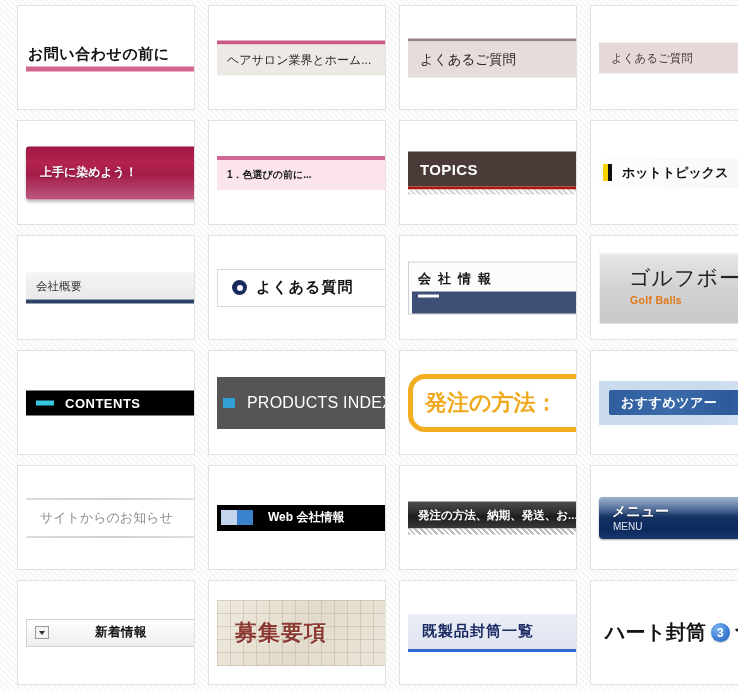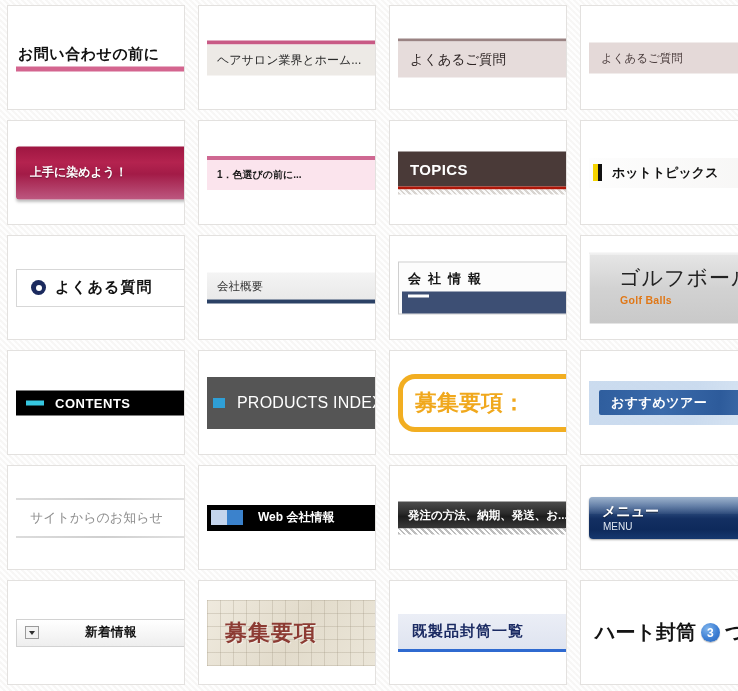--- a/index.html
+++ b/index.html
@@ -12,21 +12,21 @@
     background-size:6px 6px,6px 6px;
     font-family:"Liberation Sans","DejaVu Sans",sans-serif;
     -webkit-font-smoothing:antialiased;
   }
   #grid{
     position:relative;width:738px;height:562px;
     display:grid;
     grid-template-columns:repeat(4,178px);
     grid-template-rows:repeat(6,105px);
     column-gap:13px;row-gap:10px;
-    padding:5px 0 0 7px;
+    padding:5px 0 0 17px;
     box-sizing:border-box;
   }
   .card{
     position:relative;
     background:#ffffff;
     border:1px solid #e3e1df;
     overflow:hidden;
     box-sizing:border-box;
   }
   .inner{
@@ -348,34 +348,34 @@
 
   <div class="card">
     <div class="inner s-hot wide">
       <span class="mark"></span>
       <span class="mark2"></span>
       <span class="txt">ホットトピックス</span>
     </div>
   </div>
 
   <div class="card">
+    <div class="inner s-gaiyo">
+      <div class="body">会社概要</div>
+      <div class="bar"></div>
+    </div>
+  </div>
+
+  <div class="card">
     <div class="inner s-faq">
       <span class="dot"></span>
       <span class="txt">よくある質問</span>
     </div>
   </div>
 
   <div class="card">
-    <div class="inner s-gaiyo">
-      <div class="body">会社概要</div>
-      <div class="bar"></div>
-    </div>
-  </div>
-
-  <div class="card">
     <div class="inner s-kaisha">
       <div class="txt">会社情報</div>
       <div class="navy"></div>
     </div>
   </div>
 
   <div class="card">
     <div class="inner s-golf">
       <div class="jp">ゴルフボール</div>
       <div class="en">Golf Balls</div>
@@ -391,21 +391,21 @@
 
   <div class="card">
     <div class="inner s-products">
       <span class="sq"></span>
       <span class="txt">PRODUCTS INDEX</span>
     </div>
   </div>
 
   <div class="card">
     <div class="inner s-shohin">
-      <span class="txt">募集要項：</span>
+      <span class="txt">発注の方法：</span>
     </div>
   </div>
 
   <div class="card">
     <div class="inner s-tour wide">
       <div class="wash"></div>
       <div class="stroke"></div>
       <div class="txt">おすすめツアー</div>
     </div>
   </div>

